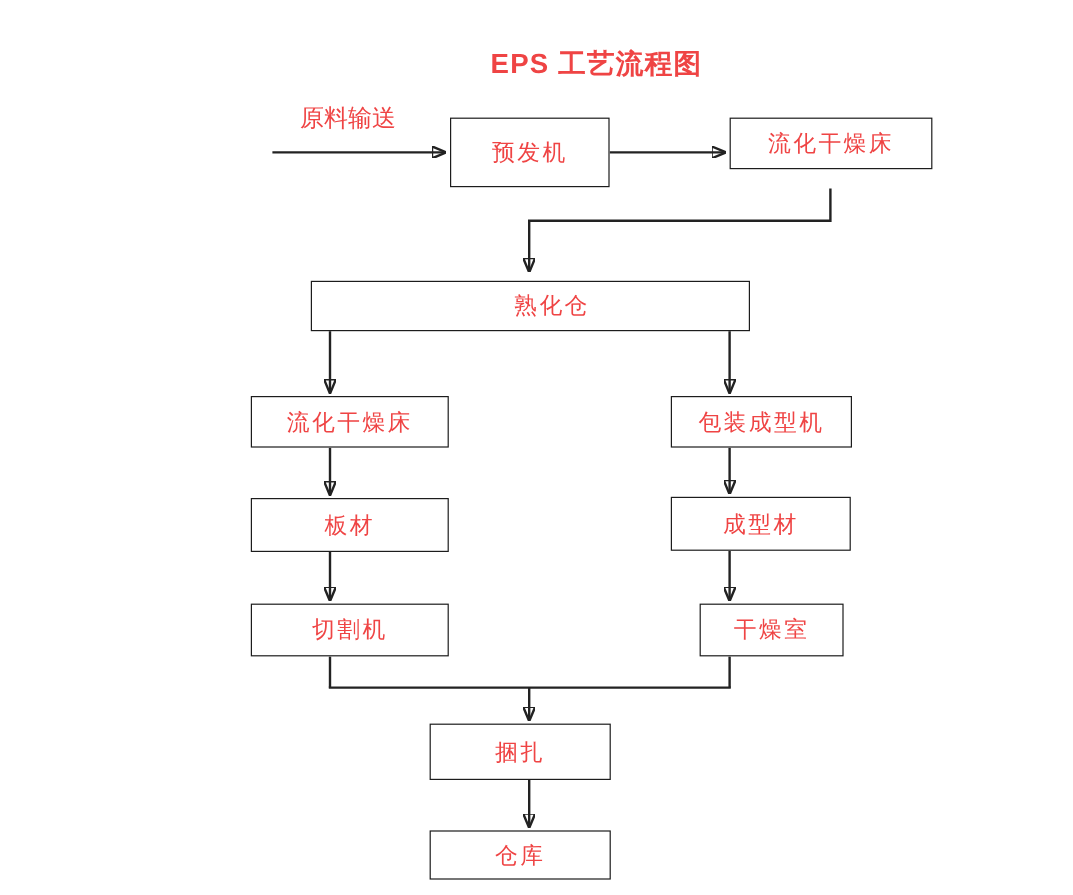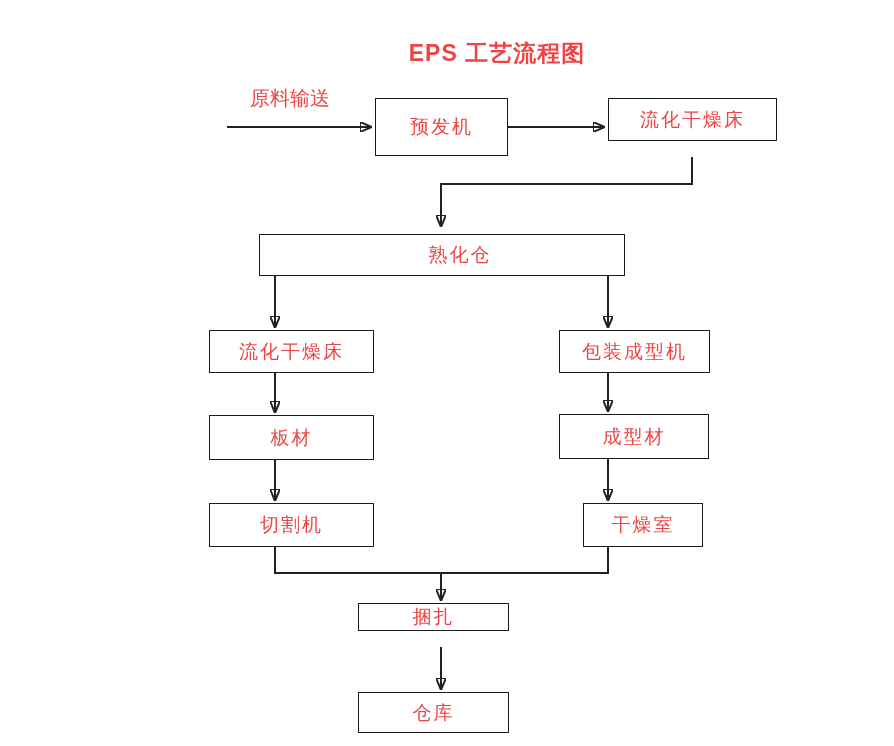--- a/index.html
+++ b/index.html
@@ -119,21 +119,21 @@
   </div>
 
   <div class="node" style="left:559px; top:414px; width:150px; height:45px;">
     <span>成型材</span>
   </div>
 
   <div class="node" style="left:559px; top:503px; width:120px; height:44px;margin-left:24px;">
     <span>干燥室</span>
   </div>
 
-  <div class="node" style="left:358px; top:603px; width:151px; height:28px;">
+  <div class="node" style="left:358px; top:603px; width:151px; height:47px;">
     <span>捆扎</span>
   </div>
 
   <div class="node" style="left:358px; top:692px; width:151px; height:41px;justify-content:center;">
     <span>仓库</span>
   </div>
 
 </div>
 
 </body></html>

